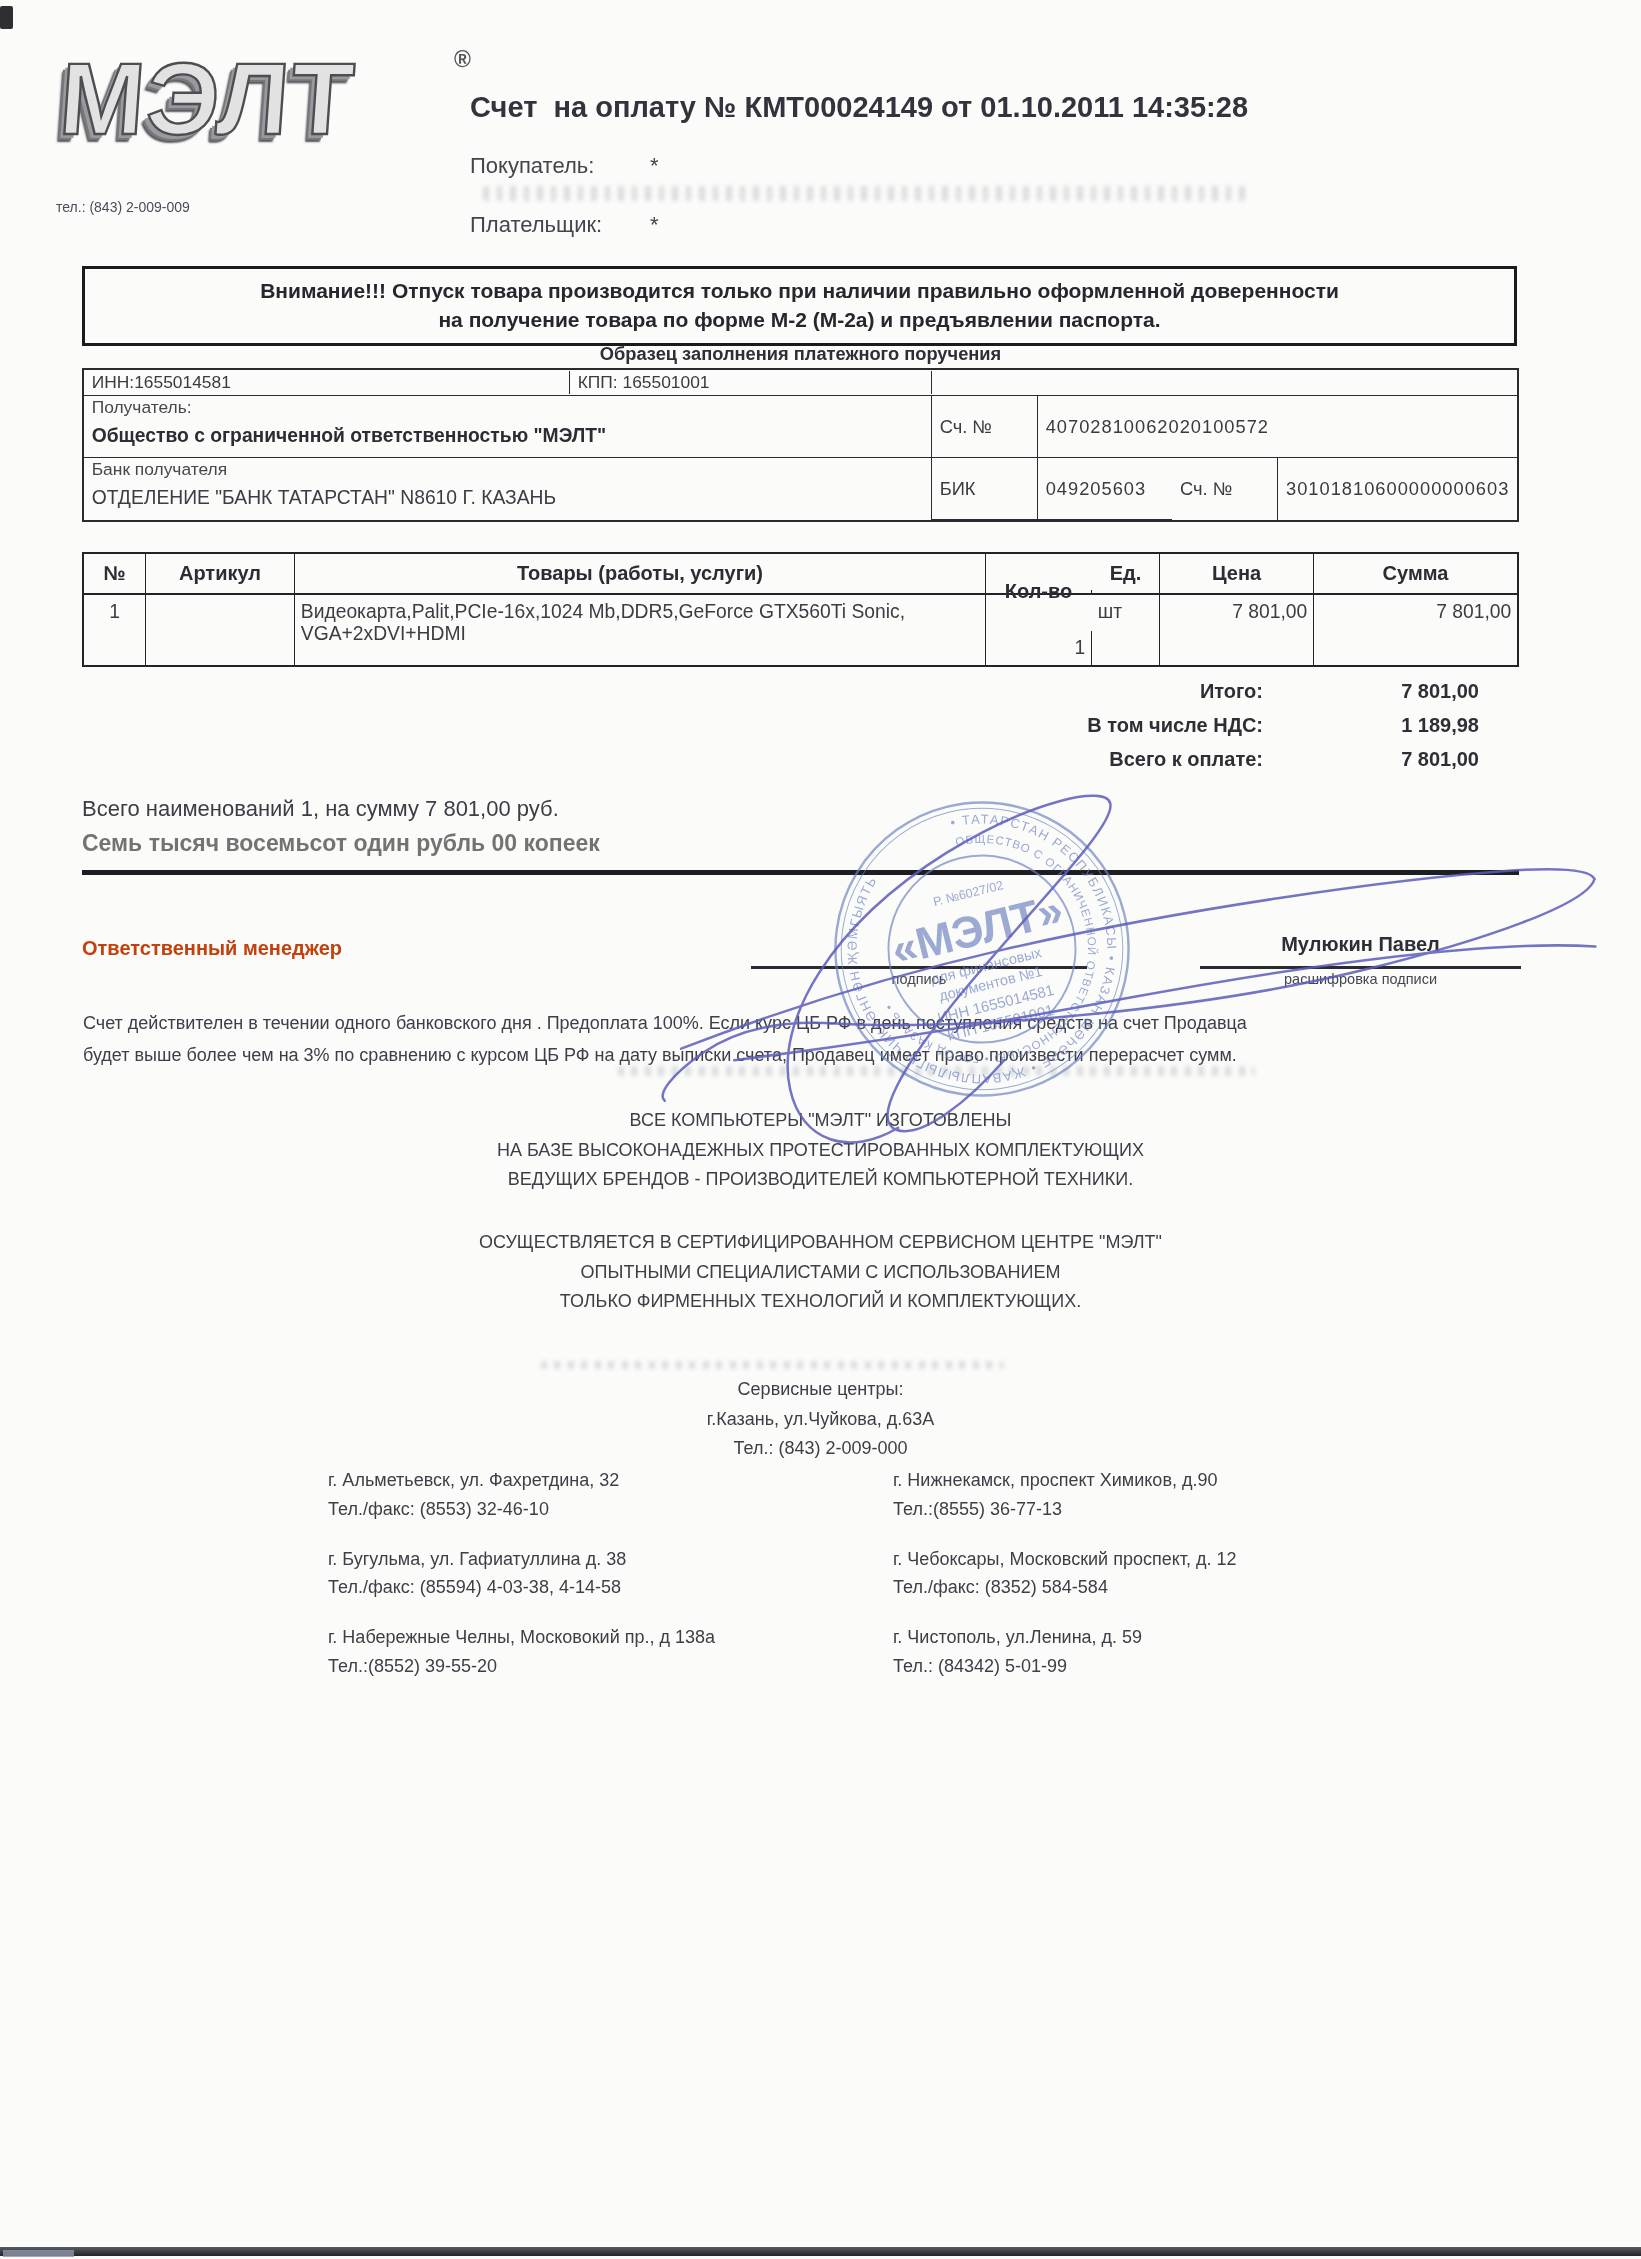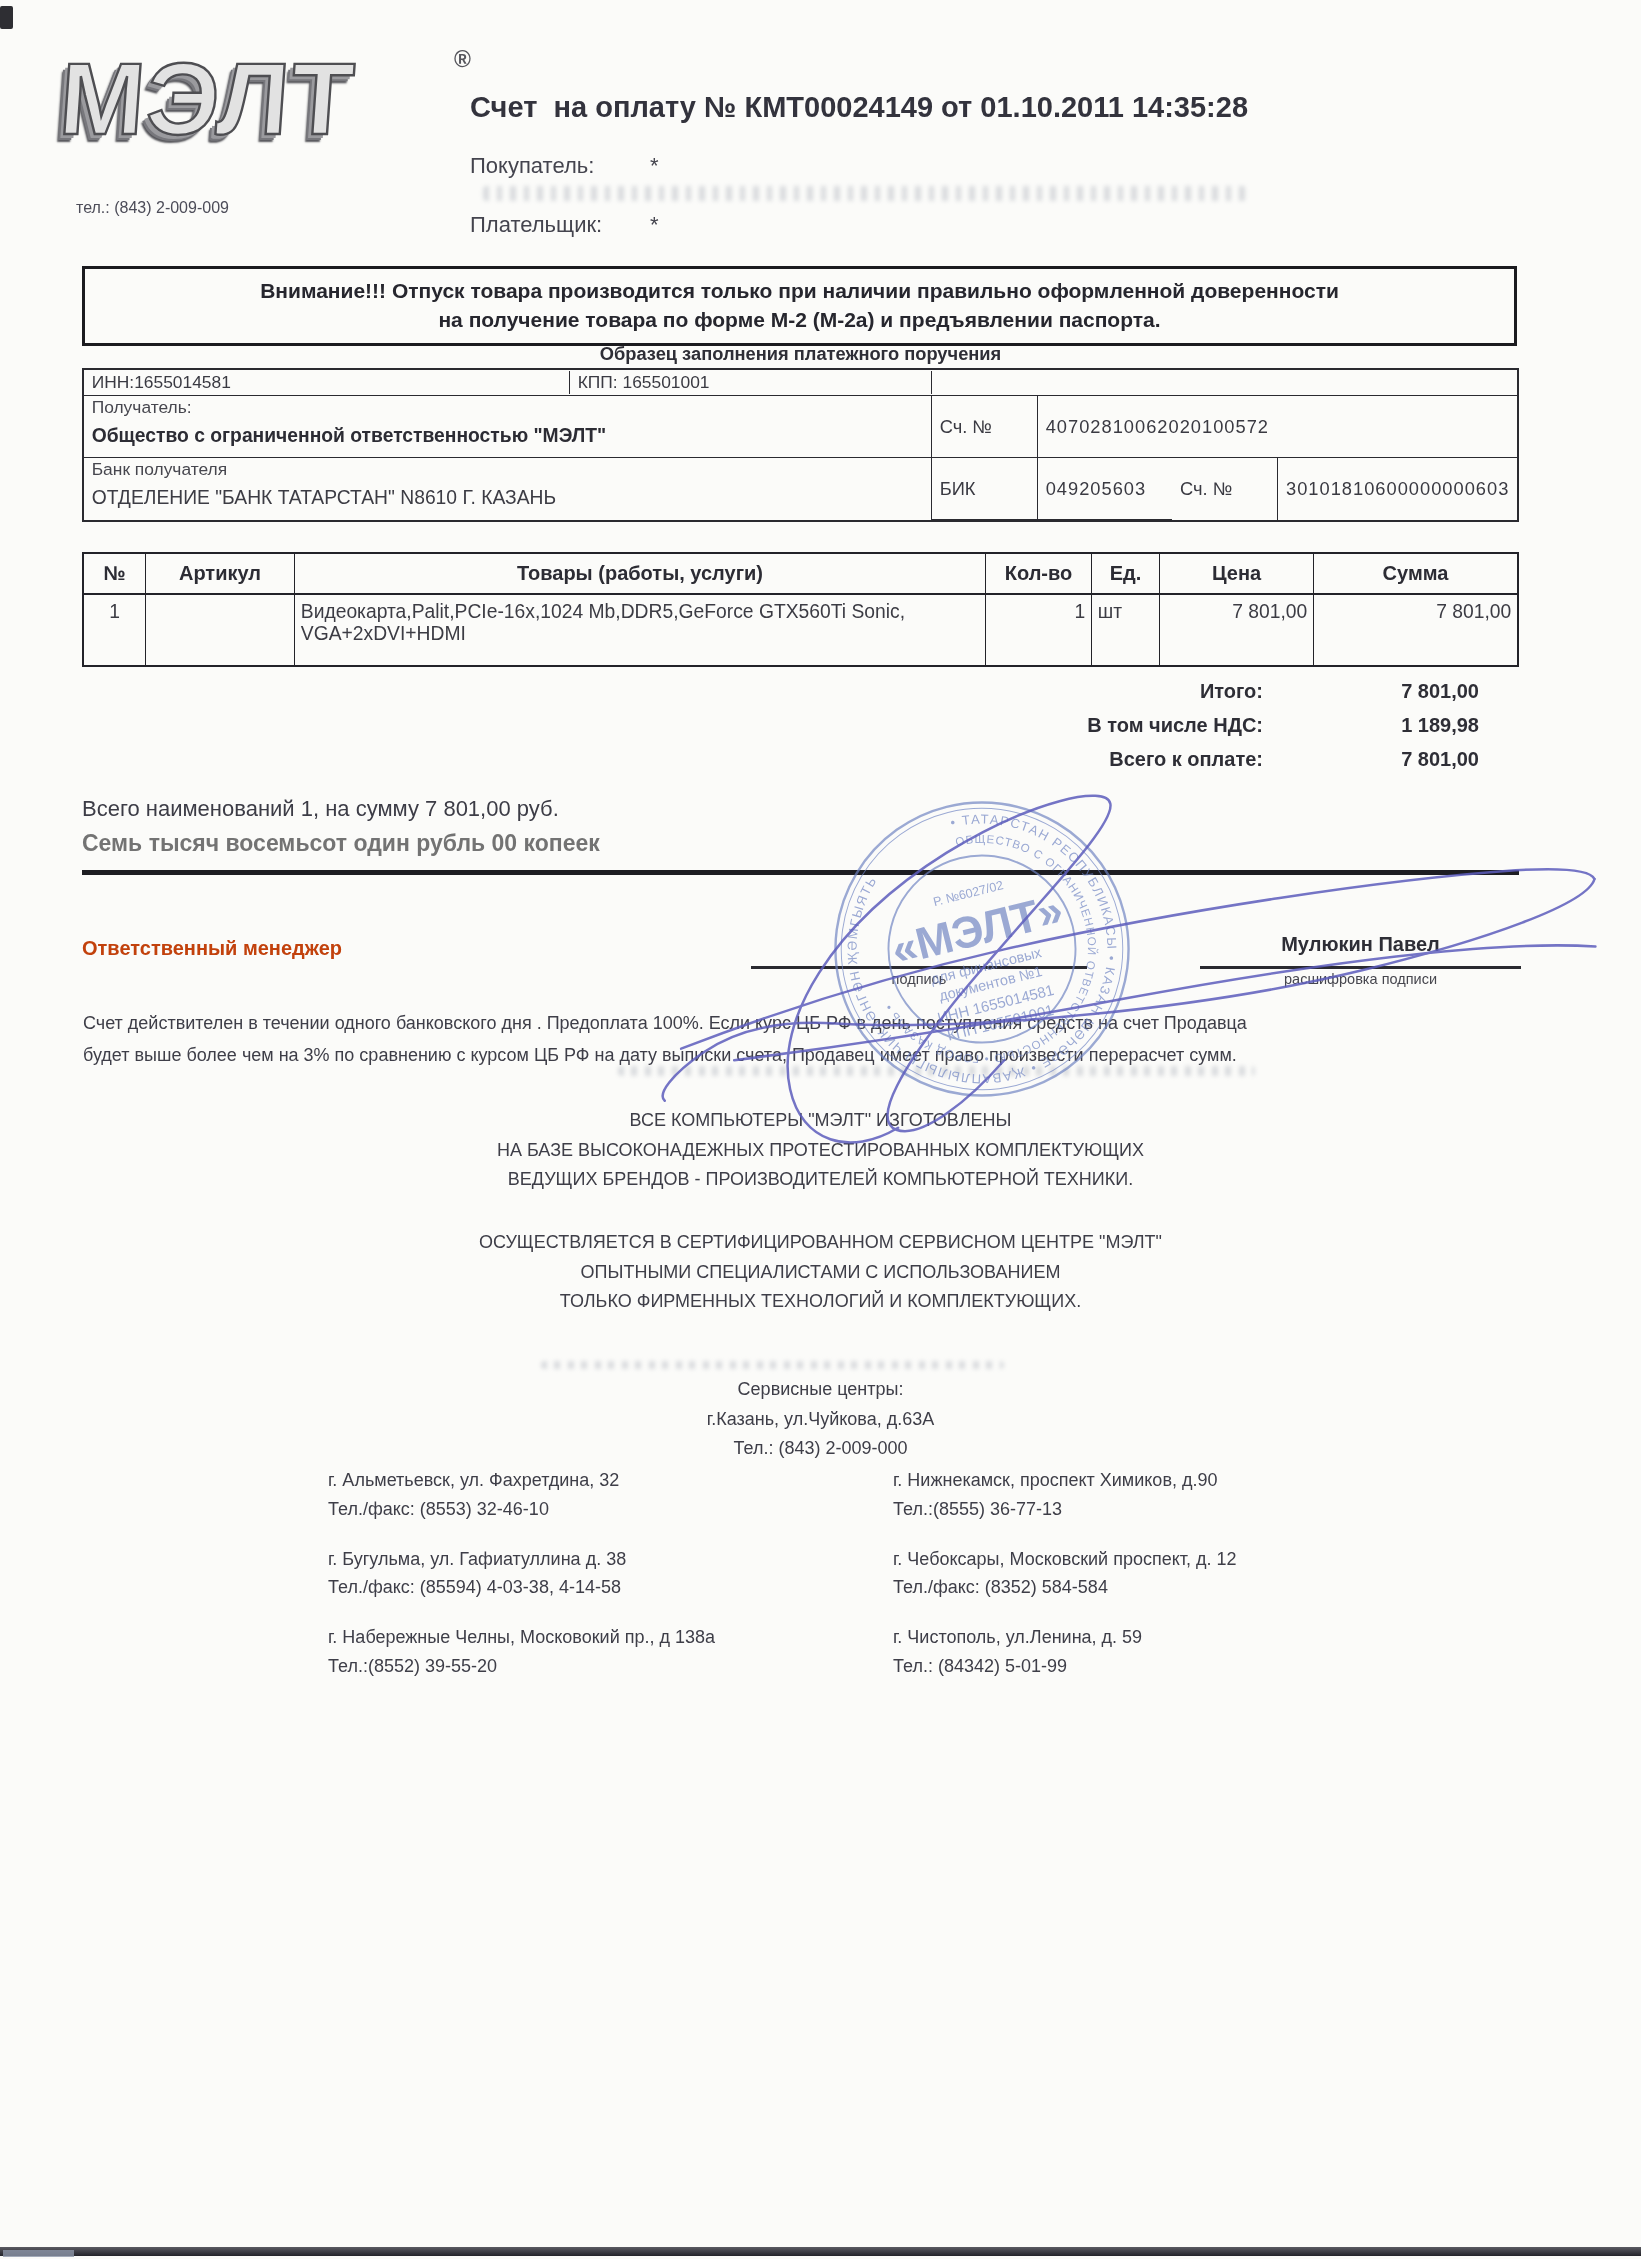--- a/index.html
+++ b/index.html
@@ -7,21 +7,21 @@
        font-family:"Liberation Sans", sans-serif;color:#3a3a42;overflow:hidden;}
   .abs{position:absolute;}
 
   
   .logo-wrap{left:60px;top:48px;width:386px;height:145px;}
   .logo-text{font-size:102px;font-weight:bold;letter-spacing:1.9px;line-height:1;
     transform:skewX(-4deg);display:inline-block;color:#e2e2e2;
     -webkit-text-stroke:2.4px #4e4e52;
     text-shadow:-3.9px 3.9px 0 #9a9a9e,-5.8px 5.8px 0 #77777c,-6.8px 7.7px 1.9px #55555a;}
   .logo-reg{position:absolute;right:-25px;top:-1.9px;font-size:23px;color:#55555c;font-weight:bold;}
-  .logo-phone{left:76px;top:199px;font-size:16px;color:#4c4c58;}
+  .logo-phone{left:56px;top:199px;font-size:14px;color:#4c4c58;}
 
   
   .doc-title{left:470px;top:91px;font-size:29px;font-weight:bold;color:#33333d;white-space:pre;}
   .party-row{left:470px;font-size:22px;color:#44444e;display:flex;}
   .party-row .lbl{min-width:153px;display:inline-block;}
   .party-row .star{margin-left:27px;}
   .smudge{background:repeating-linear-gradient(90deg,#9aa0ac 0 5.8px,transparent 5.8px 13.5px);
     opacity:.35;filter:blur(1.9px);border-radius:3.9px;}
 
   
@@ -51,21 +51,21 @@
 
   
   .items{left:82px;top:552px;width:1437px;border:2.9px solid #232329;box-sizing:border-box;}
   .items .hrow{display:flex;height:39px;border-bottom:2.9px solid #232329;font-weight:bold;font-size:20px;color:#2c2c34;}
   .items .drow{display:flex;min-height:70px;font-size:19.3px;color:#3c3c44;}
   .items .c{box-sizing:border-box;display:flex;align-items:center;justify-content:center;padding:1.9px 5.8px;}
   .items .hrow .c{border-right:1.9px solid #232329;}
   .items .drow .c{border-right:1.9px solid #232329;align-items:flex-start;padding-top:5.8px;}
   .items .c:last-child{border-right:none;}
   .cw-num{width:62px;}  .cw-sku{width:149px;} .cw-name{width:691px;}
-  .cw-qty{width:106px;} .cw-unit{width:68px;} .cw-price{width:154px;} .cw-sum{flex:1;}
+  .cw-qty{width:106px;margin-top:36px;} .cw-unit{width:68px;} .cw-price{width:154px;} .cw-sum{flex:1;}
   .al{justify-content:flex-start !important;text-align:left;}
   .ar{justify-content:flex-end !important;text-align:right;}
 
   
   .totals{left:772px;top:674px;width:707px;font-size:20px;color:#2e2e36;}
   .totals .trow{display:flex;height:34px;align-items:center;gap:9px;}
   .totals .tl{flex:1;text-align:right;font-weight:bold;}
   .totals .tv{width:207px;text-align:right;font-weight:bold;}
 
   .sum-line1{left:82px;top:796px;font-size:22px;color:#3c3c46;}

